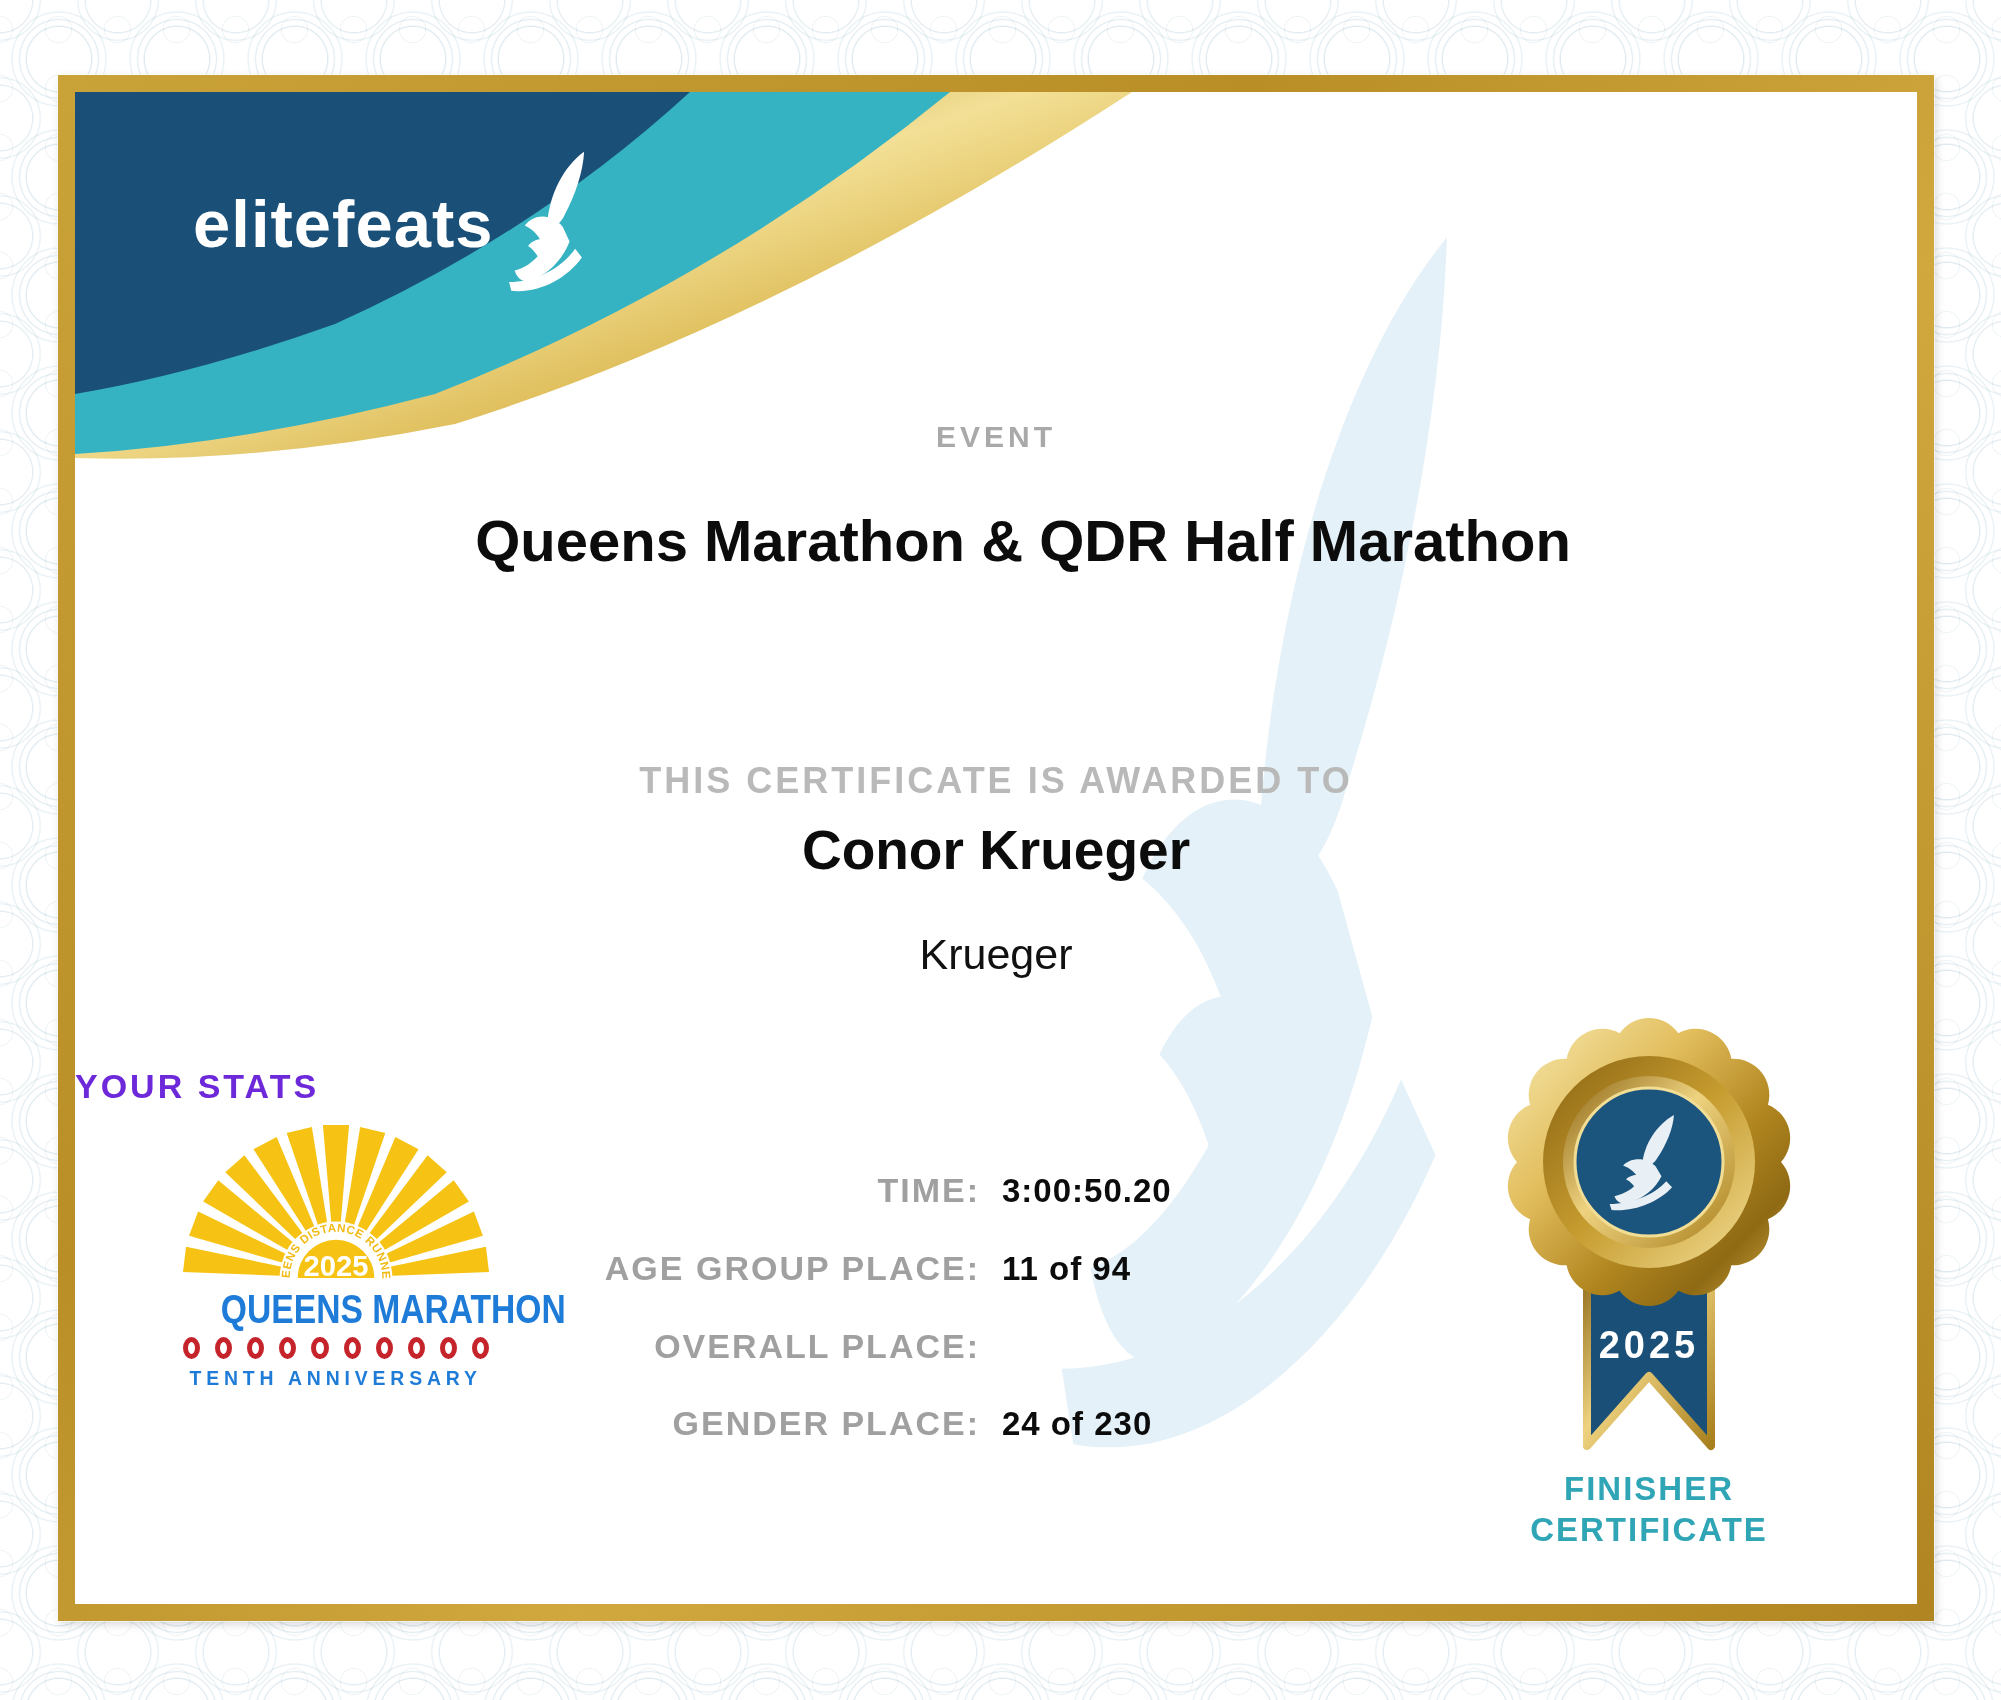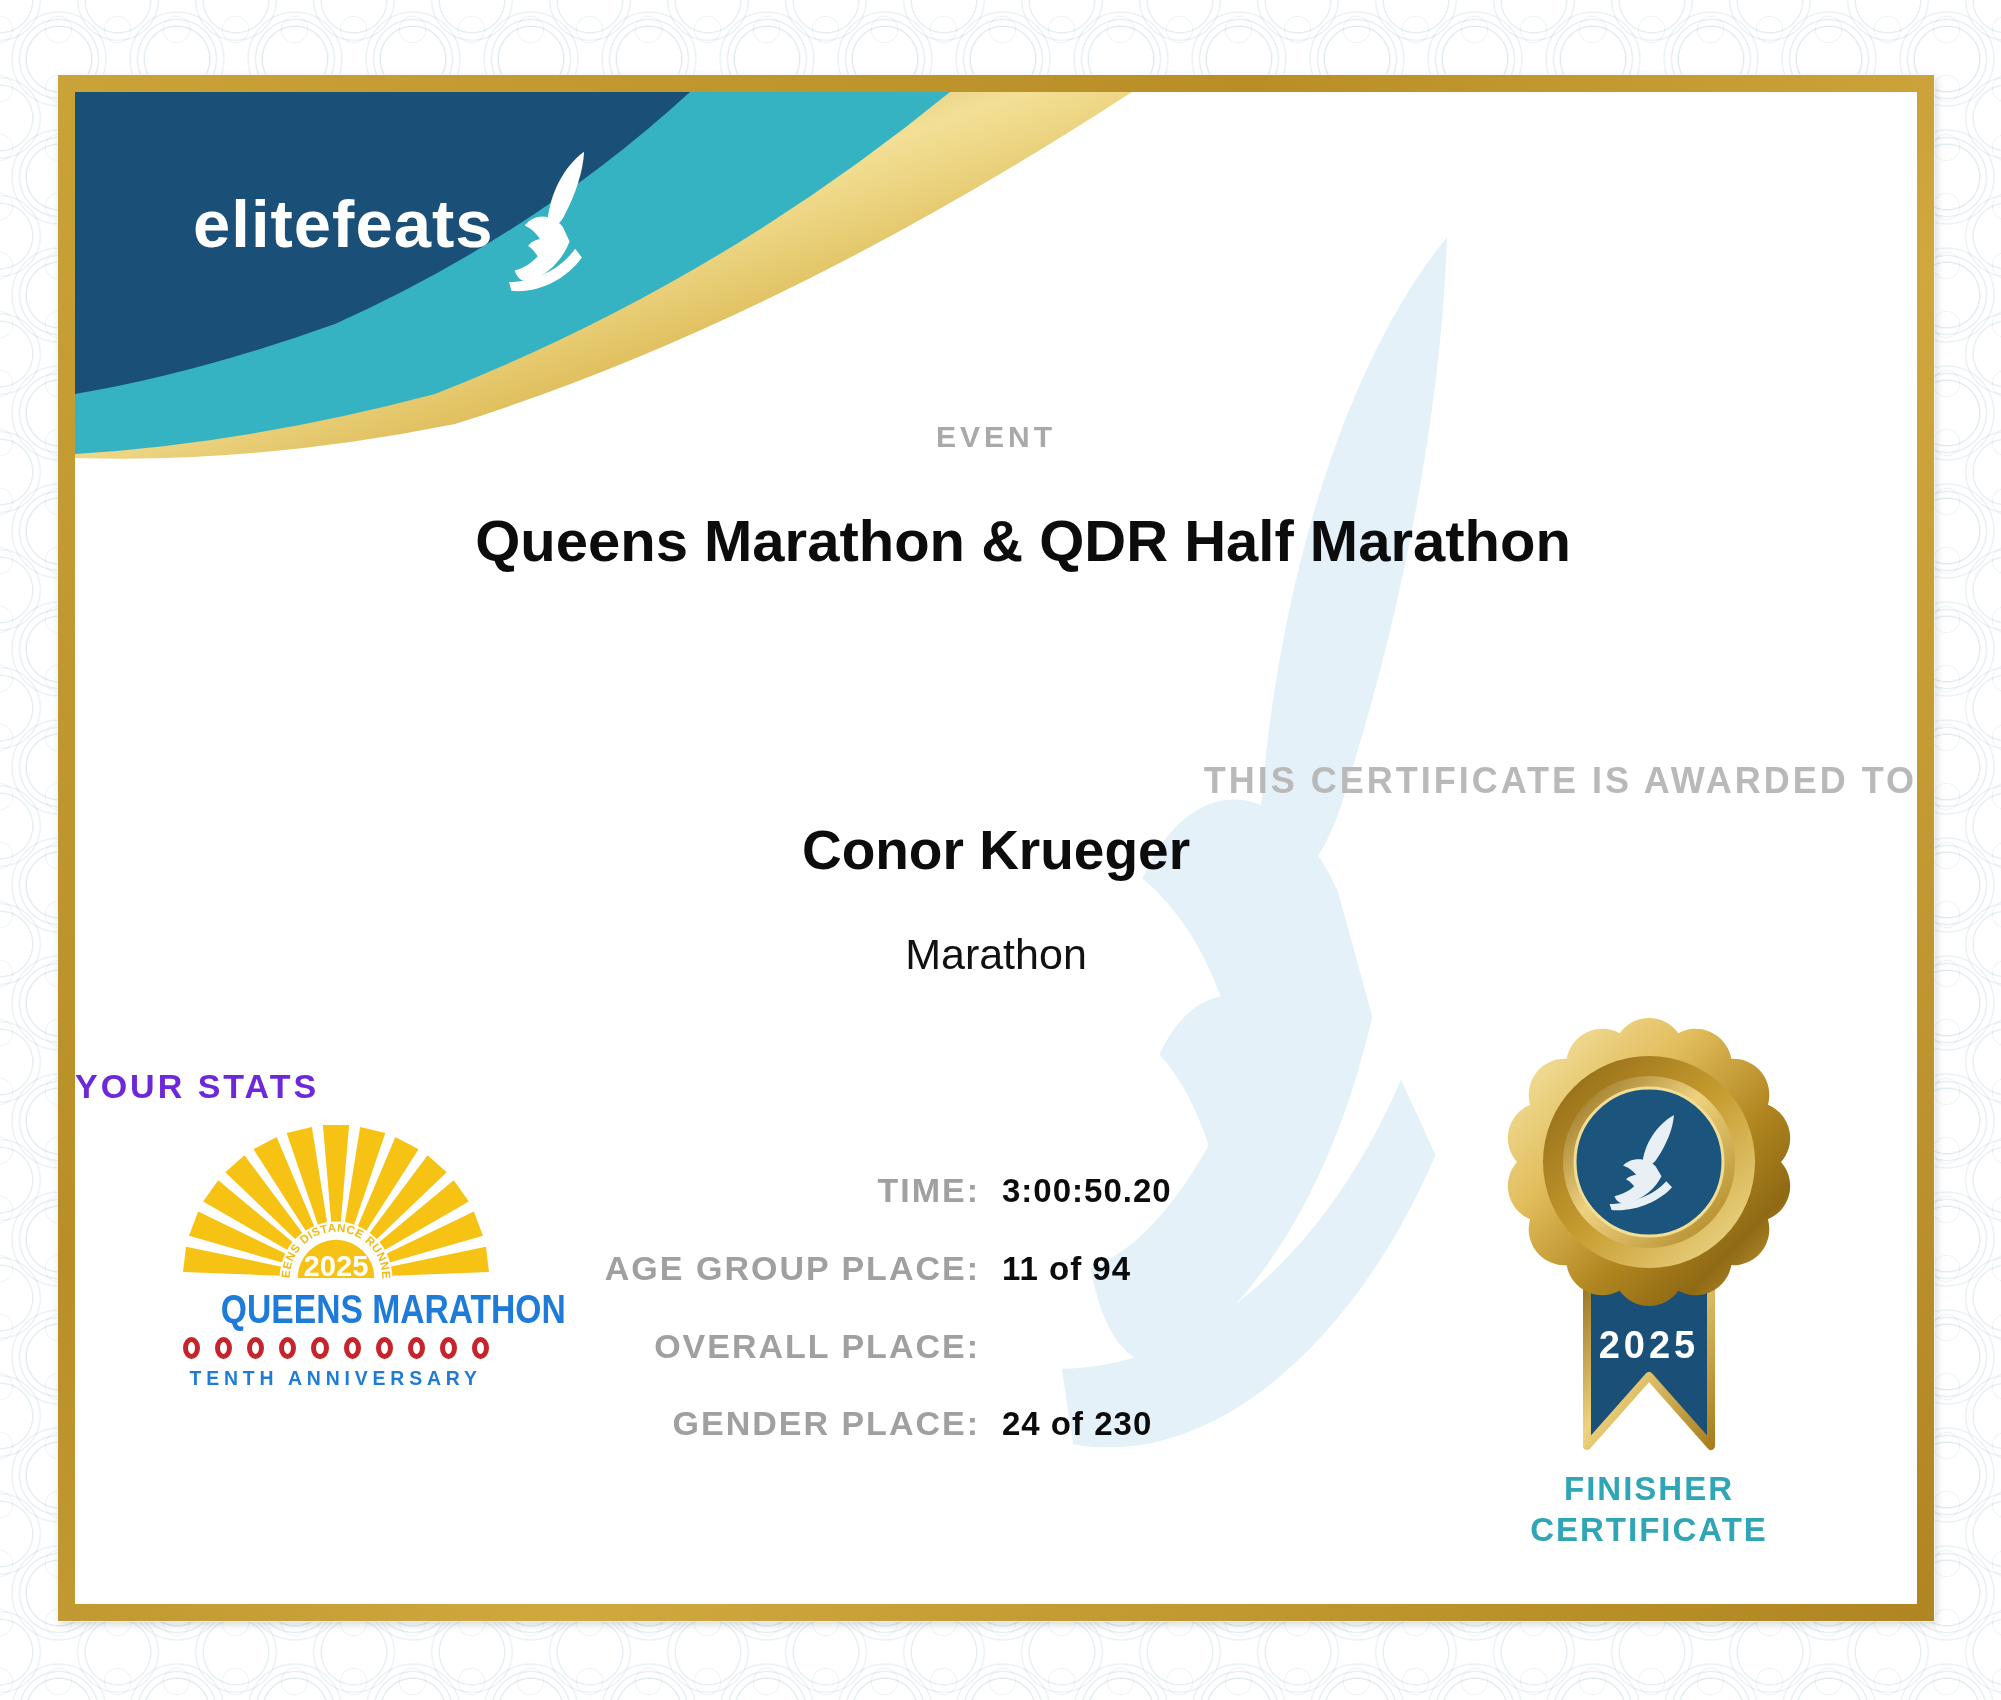--- a/index.html
+++ b/index.html
@@ -25,21 +25,21 @@
   }
   .content{position:absolute;inset:0;overflow:hidden;}
   .watermark{position:absolute;left:935px;top:95px;width:575px;height:1320px;z-index:0;color:#e4f1f8;}
   .swoosh{position:absolute;left:0;top:0;z-index:2;}
   .brand{position:absolute;left:118px;top:62px;z-index:3;display:flex;align-items:flex-start;color:#fff;justify-content:center;}
   .brand-text{font-size:67px;font-weight:bold;letter-spacing:1px;line-height:1;margin-top:36px;}
   .brand-icon{width:112px;height:152px;margin-left:6px;margin-top:-8px;color:#fff;}
   .textcol{position:absolute;left:0;top:0;width:1842px;z-index:3;text-align:center;}
   .event-label{position:absolute;top:328px;width:100%;font-size:30px;font-weight:bold;letter-spacing:4px;color:#a9a9a9;}
   .event-title{position:absolute;top:415px;width:100%;font-size:58px;font-weight:bold;color:#0c0c0c;letter-spacing:0px;padding-left:27px;}
-  .awarded-label{position:absolute;top:668px;width:100%;font-size:36px;font-weight:bold;letter-spacing:3px;color:#b9b9b9;text-align:right;}
+  .awarded-label{position:absolute;top:668px;width:100%;font-size:36px;font-weight:bold;letter-spacing:3px;color:#b9b9b9;}
   .recipient{position:absolute;top:726px;width:100%;font-size:55px;font-weight:bold;color:#0c0c0c;}
   .race{position:absolute;top:838px;width:100%;font-size:43px;color:#111;}
   .stats-head{position:absolute;top:975px;left:0;width:905px;text-align:left;font-size:34px;font-weight:bold;letter-spacing:3px;color:#6d28d9;z-index:3;}
   .stats{position:absolute;top:1076px;left:0;width:1842px;z-index:3;}
   .stat-row{display:grid;grid-template-columns:905px 1fr;column-gap:22px;align-items:baseline;margin-bottom:33px;}
   .stat-label{text-align:right;font-size:34px;font-weight:bold;letter-spacing:2px;color:#a0a0a0;line-height:44px;}
   .stat-value{text-align:left;font-size:33px;font-weight:bold;color:#0c0c0c;line-height:44px;letter-spacing:1px;}
   .qm-logo{position:absolute;left:108px;top:1033px;width:306px;z-index:3;text-align:center;}
   .qm-title{font-size:41px;font-weight:bold;color:#1e7cd8;white-space:nowrap;display:inline-block;transform:scaleX(.82);transform-origin:center;margin-top:2px;line-height:1.05;}
   .qm-dots{display:flex;justify-content:center;gap:15px;margin-top:6px;}
@@ -89,21 +89,21 @@
       <svg class="brand-icon" viewBox="0 0 100 105" preserveAspectRatio="none">
         <use href="#wingfoot" fill="currentColor"></use>
       </svg>
     </div>
 
     <div class="textcol">
       <div class="event-label">EVENT</div>
       <div class="event-title">Queens Marathon &amp; QDR Half Marathon</div>
       <div class="awarded-label">THIS CERTIFICATE IS AWARDED TO</div>
       <div class="recipient">Conor Krueger</div>
-      <div class="race">Marathon</div>
+      <div class="race">Krueger</div>
     </div>
 
     <div class="stats-head">YOUR STATS</div>
 
     <div class="stats">
       <div class="stat-row">
         <span class="stat-label">TIME:</span>
         <span class="stat-value">3:00:50.20</span>
       </div>
       <div class="stat-row">

